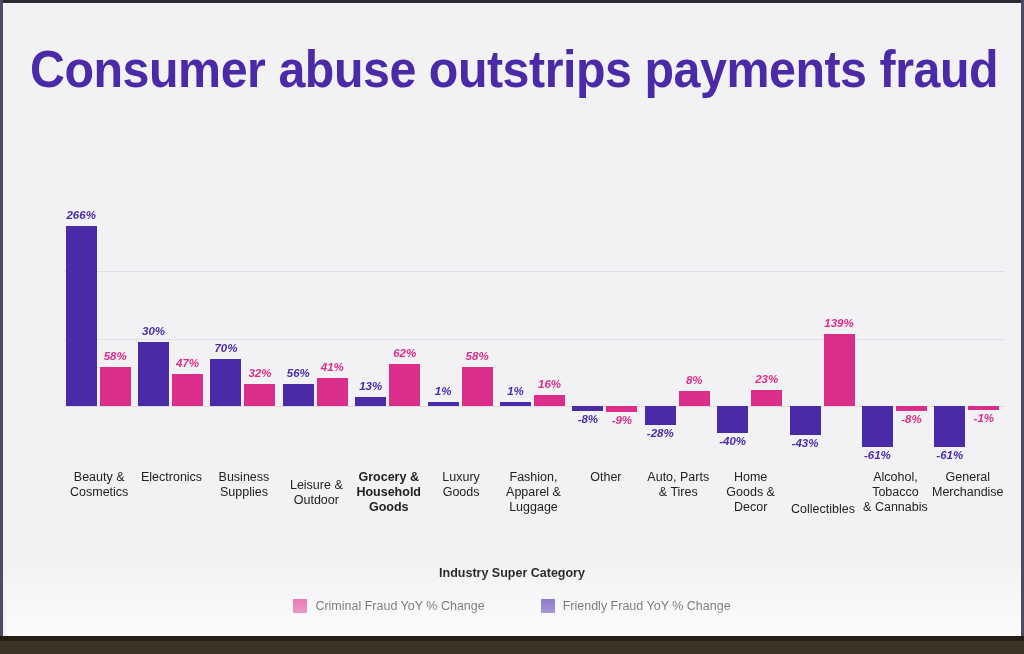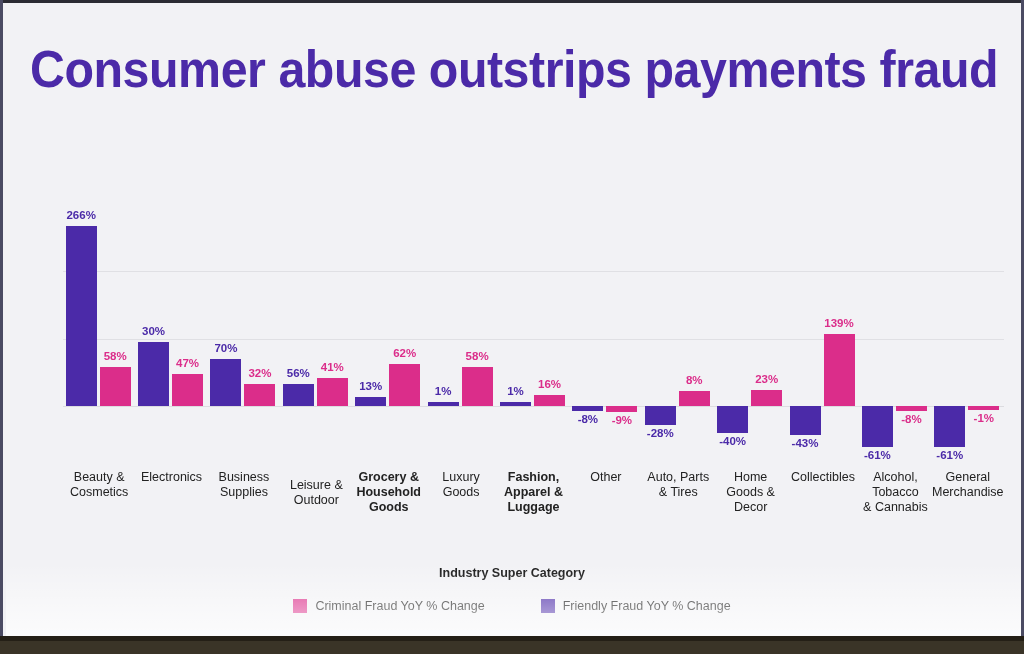--- a/index.html
+++ b/index.html
@@ -95,20 +95,21 @@
     top: 0;
     width: 1018px;
     height: 633px;
   }
   #plot {
     position: absolute;
     left: 60px;
     top: 200px;
     width: 941px;
     height: 260px;
+    font-style: italic;
   }
   .gridline {
     position: absolute;
     left: 0;
     width: 941px;
     height: 1px;
     background: #e0e0e4;
   }
   .gridline.zero {
     background: #dcdce0;
@@ -349,25 +350,25 @@
           </div>
       </div>
 
       <div id="catlabels">
           <div class="catlabel" style="left: 44.1923px;">Beauty &amp;<br>Cosmetics</div>
           <div class="catlabel" style="left: 116.577px;">Electronics</div>
           <div class="catlabel" style="left: 188.962px;">Business<br>Supplies</div>
           <div class="catlabel" style="left: 261.346px; margin-top: 8px;">Leisure &amp;<br>Outdoor</div>
           <div class="catlabel" style="left: 333.731px; font-weight: bold;">Grocery &amp;<br>Household<br>Goods</div>
           <div class="catlabel" style="left: 406.115px;">Luxury<br>Goods</div>
-          <div class="catlabel" style="left: 478.5px; font-weight: bold;">Fashion,<br>Apparel &amp;<br>Luggage</div>
+          <div class="catlabel" style="left: 478.5px;">Fashion,<br>Apparel &amp;<br>Luggage</div>
           <div class="catlabel" style="left: 550.885px;">Other</div>
           <div class="catlabel" style="left: 623.269px;">Auto, Parts<br>&amp; Tires</div>
           <div class="catlabel" style="left: 695.654px;">Home<br>Goods &amp;<br>Decor</div>
-          <div class="catlabel" style="left: 768.038px;">Collectibles</div>
+          <div class="catlabel" style="left: 768.038px; margin-top: 32px;">Collectibles</div>
           <div class="catlabel" style="left: 840.423px;">Alcohol,<br>Tobacco<br>&amp; Cannabis</div>
           <div class="catlabel" style="left: 912.808px;">General<br>Merchandise</div>
         </div>
 
       <div id="axis-title">Industry Super Category</div>
 
       <div id="legend">
           <div class="legend-item">
             <div class="legend-swatch" style="background: rgb(219, 45, 138);"></div>
             <div class="legend-text">Criminal Fraud YoY % Change</div>

